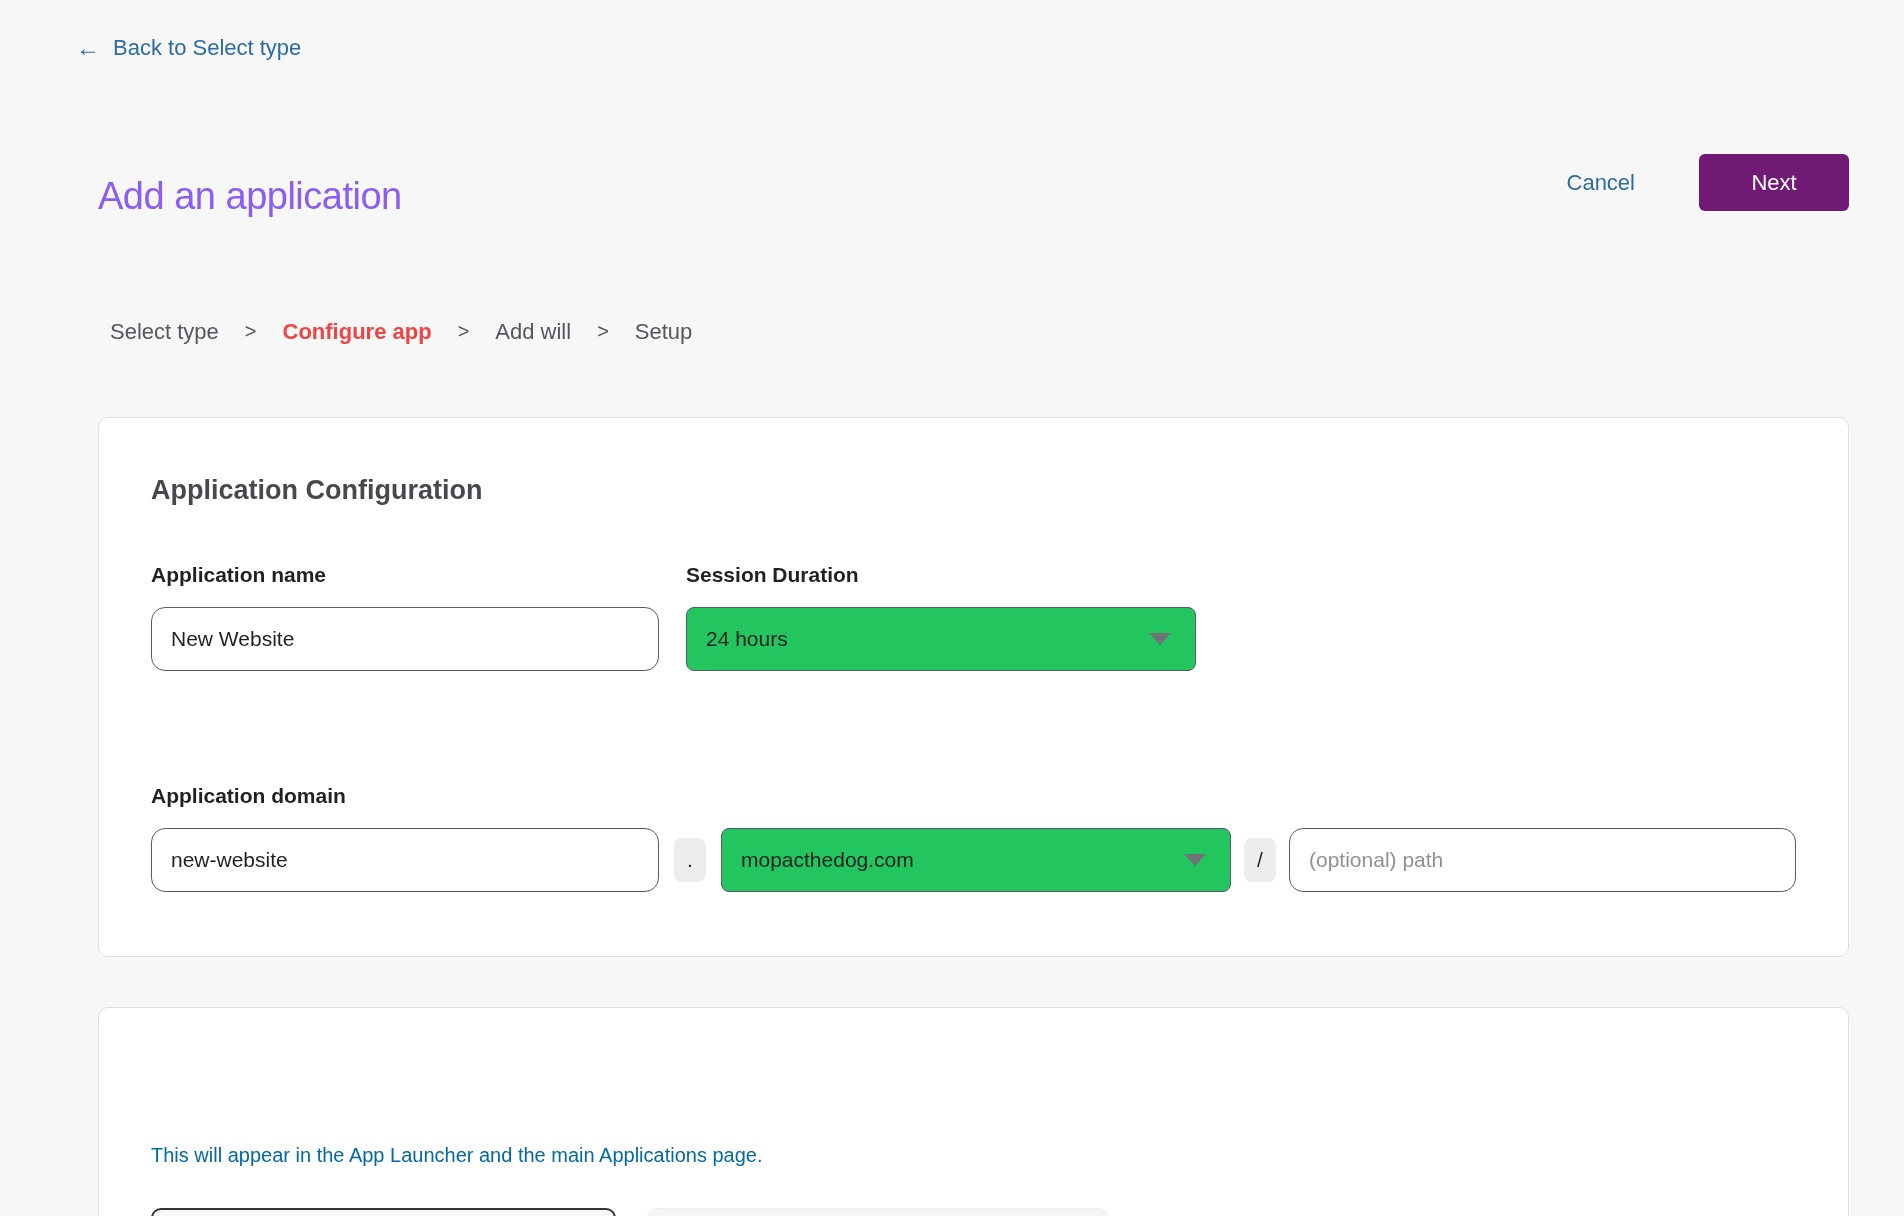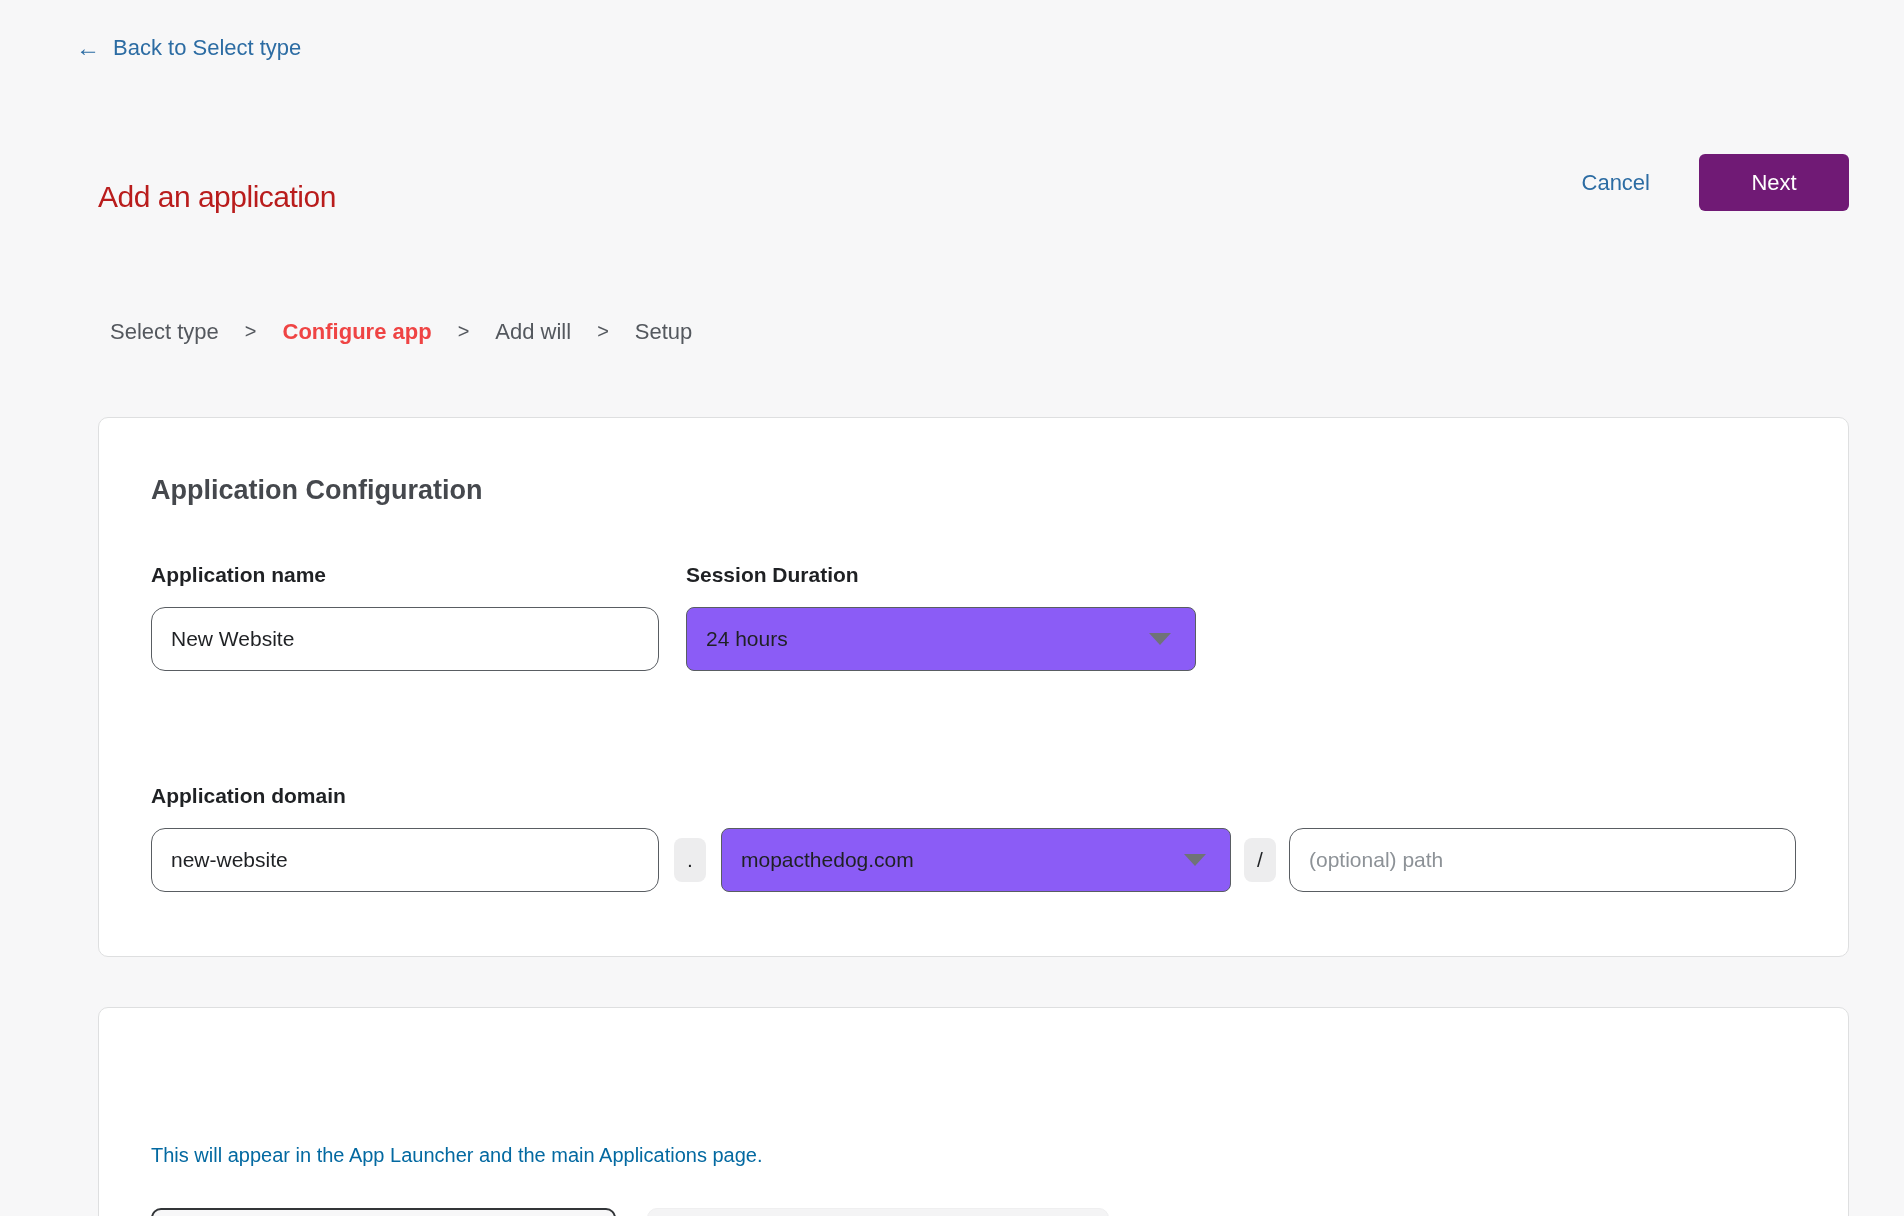--- a/index.html
+++ b/index.html
@@ -20,24 +20,24 @@
     text-decoration: none; cursor: pointer;
   }
   .back-link .arrow { font-size: 24px; line-height: 24px; }
 
   
   .header-row {
     margin-top: 80px;
     display: flex; align-items: center; justify-content: space-between;
   }
   .page-title {
-    font-size: 30px; line-height: 55px; font-weight: 400;
-    letter-spacing: -0.5px; color: #b91c1c; margin-top: 28px;
-  }
-  .header-actions { display: flex; align-items: center; gap: 49px; }
+    font-size: 38px; line-height: 55px; font-weight: 400;
+    letter-spacing: -0.5px; color: #8b5cf6; margin-top: 28px;
+  }
+  .header-actions { display: flex; align-items: center; gap: 64px; }
   .cancel-link {
     color: #2c6ca3; font-size: 22px; cursor: pointer; text-decoration: none;
     background: none; border: none; font-family: inherit;
   }
   .next-button {
     background: #701a75; color: #ffffff;
     font-size: 22px; font-family: inherit;
     border: none; border-radius: 6px;
     width: 150px; height: 57px;
     cursor: pointer;
@@ -80,21 +80,21 @@
     background: #ffffff;
     font-size: 21px; font-family: inherit; color: #1f2124;
     padding: 0 19px;
     outline: none;
   }
   .text-input::placeholder { color: #8d9297; }
 
   .select-box {
     height: 64px;
     border: 1px solid #595d62; border-radius: 8px;
-    background: #8b5cf6;
+    background: #22c55e;
     display: flex; align-items: center; justify-content: space-between;
     padding: 0 24px 0 19px;
     font-size: 21px; color: #1f2124;
     cursor: pointer;
   }
   .caret-down {
     width: 0; height: 0;
     border-left: 11px solid transparent;
     border-right: 11px solid transparent;
     border-top: 12px solid #6f7377;

